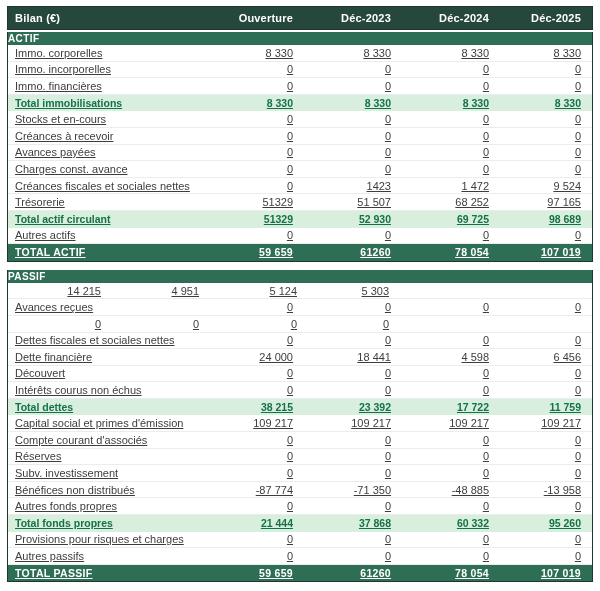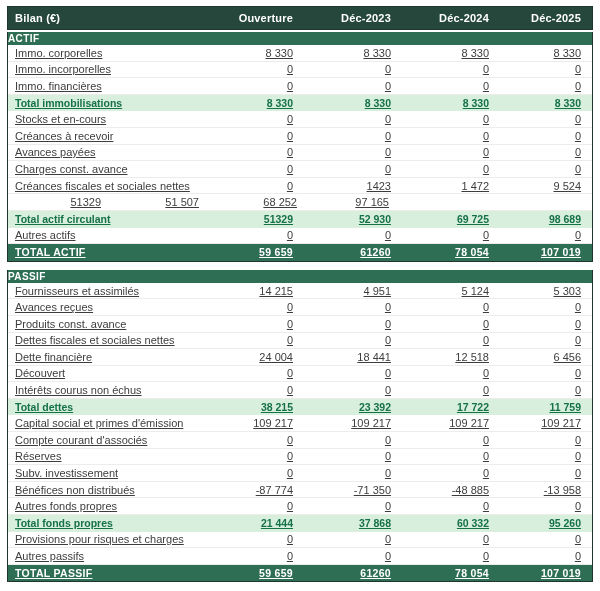--- a/index.html
+++ b/index.html
@@ -119,20 +119,21 @@
             <div class="num">0</div>
           </div>
           <div class="row normal">
             <div class="lab">Créances fiscales et sociales nettes</div>
             <div class="num">0</div>
             <div class="num">1423</div>
             <div class="num">1 472</div>
             <div class="num">9 524</div>
           </div>
           <div class="row normal">
+            <div class="lab">Trésorerie</div>
             <div class="num">51329</div>
             <div class="num">51 507</div>
             <div class="num">68 252</div>
             <div class="num">97 165</div>
           </div>
           <div class="row subtotal">
             <div class="lab">Total actif circulant</div>
             <div class="num">51329</div>
             <div class="num">52 930</div>
             <div class="num">69 725</div>
@@ -150,52 +151,50 @@
             <div class="num">59 659</div>
             <div class="num">61260</div>
             <div class="num">78 054</div>
             <div class="num">107 019</div>
           </div>
         </div>
         <div class="gap-big"></div>
         <div class="section">
           <div class="band">PASSIF</div>
           <div class="row normal">
-            <div class="lab">Fournisseurs et assimilés</div>
             <div class="num">14 215</div>
             <div class="num">4 951</div>
             <div class="num">5 124</div>
             <div class="num">5 303</div>
           </div>
           <div class="row normal">
             <div class="lab">Avances reçues</div>
             <div class="num">0</div>
             <div class="num">0</div>
             <div class="num">0</div>
             <div class="num">0</div>
           </div>
           <div class="row normal">
-            <div class="lab">Produits const. avance</div>
             <div class="num">0</div>
             <div class="num">0</div>
             <div class="num">0</div>
             <div class="num">0</div>
           </div>
           <div class="row normal">
             <div class="lab">Dettes fiscales et sociales nettes</div>
             <div class="num">0</div>
             <div class="num">0</div>
             <div class="num">0</div>
             <div class="num">0</div>
           </div>
           <div class="row normal">
             <div class="lab">Dette financière</div>
-            <div class="num">24 004</div>
+            <div class="num">24 000</div>
             <div class="num">18 441</div>
-            <div class="num">12 518</div>
+            <div class="num">4 598</div>
             <div class="num">6 456</div>
           </div>
           <div class="row normal">
             <div class="lab">Découvert</div>
             <div class="num">0</div>
             <div class="num">0</div>
             <div class="num">0</div>
             <div class="num">0</div>
           </div>
           <div class="row normal">

